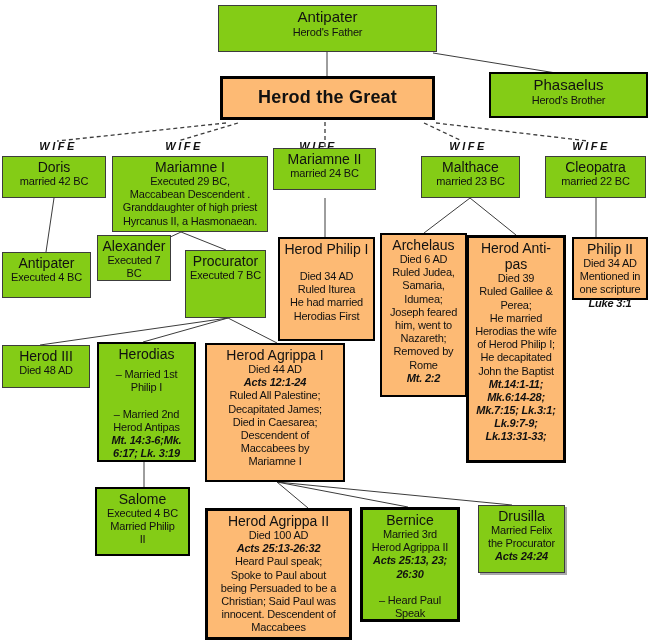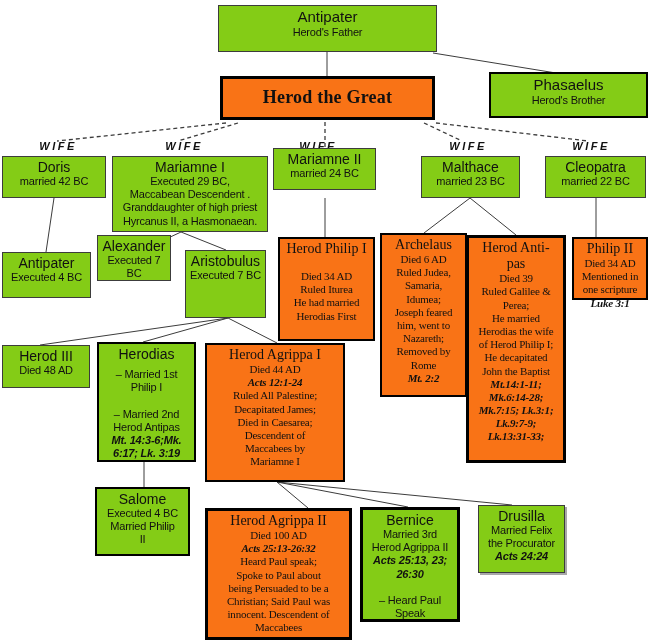--- a/index.html
+++ b/index.html
@@ -7,21 +7,21 @@
     position:relative; width:650px; height:642px; background:#ffffff;
     font-family:"Liberation Sans", sans-serif; color:#111; overflow:hidden;
   }
   svg.wires { position:absolute; left:0; top:0; width:650px; height:642px; }
   .box {
     position:absolute; box-sizing:border-box; background:#84cc16;
     border:1px solid #3c3c3c; text-align:center; padding:2px 1px;
   }
   .b2 { border:2px solid #000; }
   .b3 { border:3px solid #000; }
-  .gray { background:#f97316;font-family:Liberation Serif, serif; }
+  .gray { background:#fdba74; }
   .shadow { box-shadow:2px 2px 0 #a8a8a8; }
   .name { font-size:14px; line-height:1.15; white-space:pre-line; }
   .big-name { font-size:15px; line-height:1.2; }
   .hg-name { font-size:18px; font-weight:bold; padding-top:6px; letter-spacing:.2px; }
   .lines, .sub {
     font-size:11px; line-height:1.2; white-space:pre-line; letter-spacing:-0.2px;
   }
   .ref {
     font-size:11px; line-height:1.2; white-space:pre-line;
     font-weight:bold; font-style:italic; letter-spacing:-0.2px;
@@ -129,21 +129,21 @@
     <div class="name">Antipater</div>
     <div class="sub">Executed 4 BC</div>
   </div>
 
   <div class="box" style="left:97px;top:235px;width:74px;height:46px;">
     <div class="name">Alexander</div>
     <div class="sub">Executed 7 BC</div>
   </div>
 
   <div class="box" style="left:185px;top:250px;width:81px;height:68px;">
-    <div class="name">Aristobulus</div>
+    <div class="name">Procurator</div>
     <div class="sub">Executed 7 BC</div>
   </div>
 
   <div class="box gray b2" style="left:278px;top:237px;width:97px;height:104px;">
     <div class="name">Herod Philip I</div>
     <div class="lines gap">Died 34 AD
 Ruled Iturea
 He had married
 Herodias First</div>
   </div>

